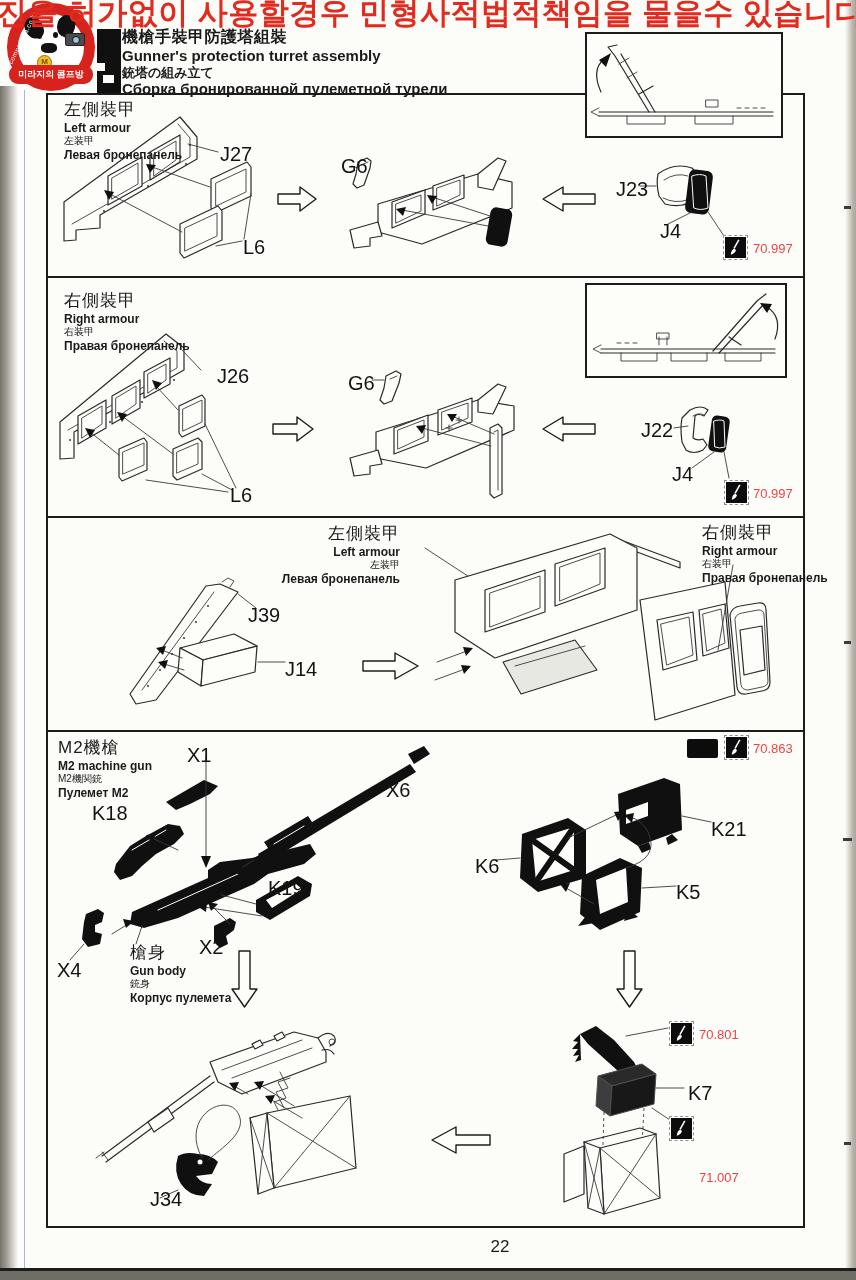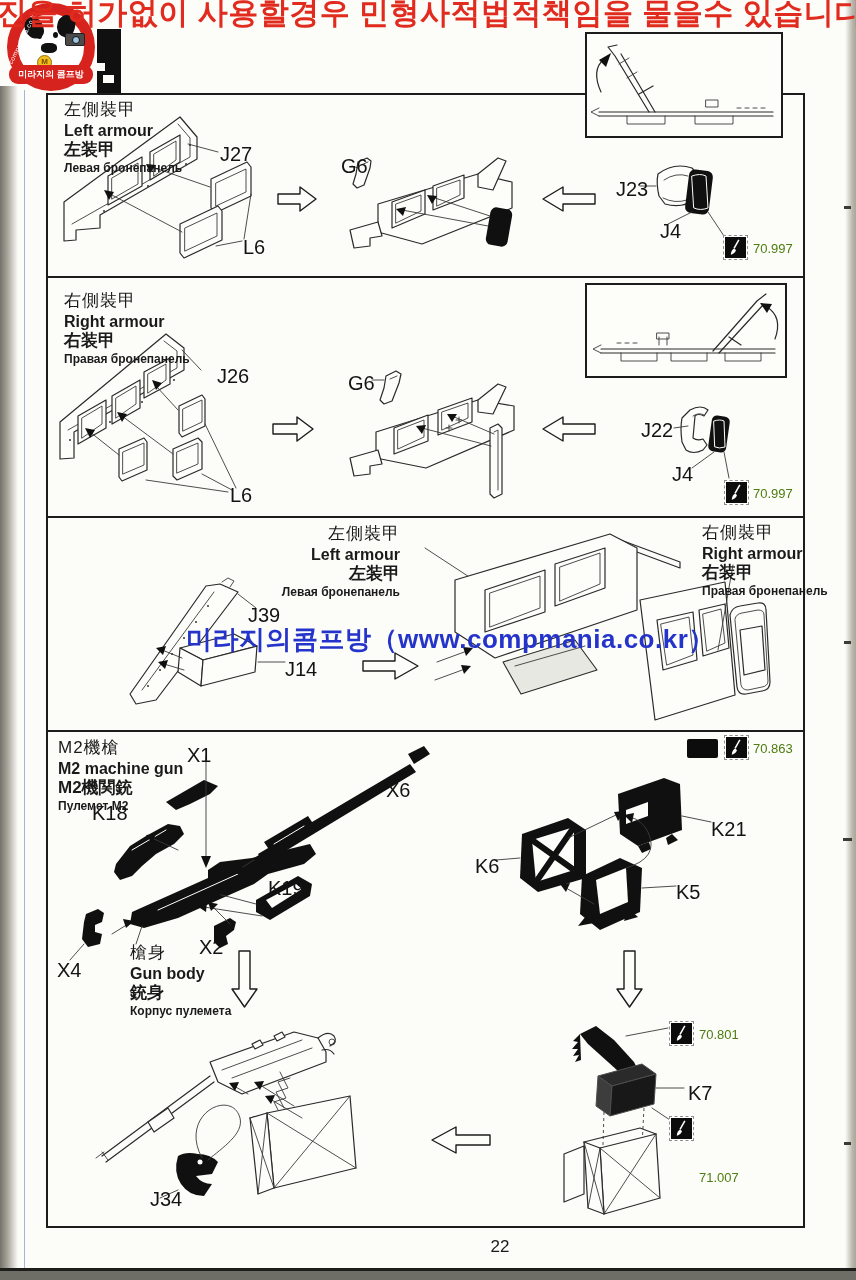--- a/index.html
+++ b/index.html
@@ -48,27 +48,27 @@
   .step-glyph{position:absolute;left:88px;top:29px}
   .titles{position:absolute;left:122px;top:28px;line-height:1.18}
   .titles .zh{font-size:16px;font-weight:700;letter-spacing:.5px}
   .titles .en{font-size:15px;font-weight:700}
   .titles .ja{font-size:13px;font-weight:700}
   .titles .ru{font-size:15px;font-weight:700}
 
   
   .lblock{position:absolute;line-height:1.22;z-index:5}
   .lblock .zh{font-size:17px;font-weight:400;letter-spacing:1px}
-  .lblock .en{font-size:16px;font-weight:700}
-  .lblock .ja{font-size:17px;font-weight:700}
+  .lblock .en{font-size:12px;font-weight:700}
+  .lblock .ja{font-size:10px;font-weight:400}
   .lblock .ru{font-size:12px;font-weight:700}
   .r{text-align:right}
 
   .plabel{position:absolute;font-size:20px;color:#131313;z-index:6;white-space:nowrap}
-  .chiptext{position:absolute;font-size:13px;color:#4d7c0f;z-index:6}
+  .chiptext{position:absolute;font-size:13px;color:#ef4444;z-index:6}
   .chip{position:absolute;width:25px;height:25px;border:1px dashed #8f8f8f;background:#fff;
         padding:1px;z-index:6}
   .chip svg{display:block;width:21px;height:21px}
   .swatch{position:absolute;width:31px;height:19px;background:#0c0c0c;border-radius:2px;z-index:6}
 
   .inset{position:absolute;background:#fdfdfa;border:2px solid #1c1c1c;z-index:8}
 
   .wm{position:absolute;left:186px;top:622px;font-size:26px;font-weight:700;color:#2434cb;
       z-index:30;letter-spacing:.5px;white-space:nowrap}
 
@@ -114,20 +114,26 @@
     <div class="side-url">compmania.co.kr</div>
     <div class="ribbon">미라지의 콤프방</div>
   </div>
 
   <div class="warning">진을 허가없이 사용할경우 민형사적법적책임을 물을수 있습니다.</div>
 
   <svg class="step-glyph" width="38" height="64" viewBox="0 0 38 64">
     <polygon class="s-black" points="9,0 33,0 33,64 9,64 9,42 17,42 17,34 9,34"></polygon>
     <rect x="15" y="46" width="11" height="8" fill="#fdfdfa"></rect>
   </svg>
+  <div class="titles">
+    <div class="zh">機槍手裝甲防護塔組裝</div>
+    <div class="en">Gunner's protection turret assembly</div>
+    <div class="ja">銃塔の組み立て</div>
+    <div class="ru">Сборка бронированной пулеметной турели</div>
+  </div>
 
   <div class="frame"></div>
   <div class="divider" style="top:276px"></div>
   <div class="divider" style="top:516px"></div>
   <div class="divider" style="top:730px"></div>
 
   <div class="lblock" style="left:64px;top:100px">
     <div class="zh">左側裝甲</div>
     <div class="en">Left armour</div>
     <div class="ja">左装甲</div>
@@ -376,21 +382,20 @@
     <path class="s-white" d="M305,95 q2,-8 10,-9 l18,-3 q8,-1 8,7 l4,72 q0,8 -8,9 l-16,3 q-8,1 -9,-7 z"></path>
     <path class="s-thin" d="M310,99 q1,-5 7,-6 l16,-3 q6,0 6,5 l4,66 q0,5 -6,6 l-14,3 q-6,0 -7,-5 z"></path>
     <path class="s-white" d="M315,110 L337,106 L340,150 L319,155 Z"></path>
     <path class="s-thin" d="M308,45 L293,130"></path>
     <line class="s-thin" x1="12" y1="142" x2="42" y2="131"></line>
     <polygon class="s-black" points="48,128 38,127 41,136"></polygon>
     <line class="s-thin" x1="10" y1="160" x2="40" y2="149"></line>
     <polygon class="s-black" points="46,146 36,145 39,154"></polygon>
   </svg>
 
-  <div class="wm">미라지의콤프방（www.compmania.co.kr）</div>
 
   <div class="lblock" style="left:58px;top:738px">
     <div class="zh">M2機槍</div>
     <div class="en">M2 machine gun</div>
     <div class="ja">M2機関銃</div>
     <div class="ru">Пулемет М2</div>
   </div>
 
   <svg style="left:58px;top:742px" width="375" height="262" viewBox="0 0 375 262">
     <path class="s-black" d="M200,112 L352,22 L358,30 L206,122 Z"></path>

